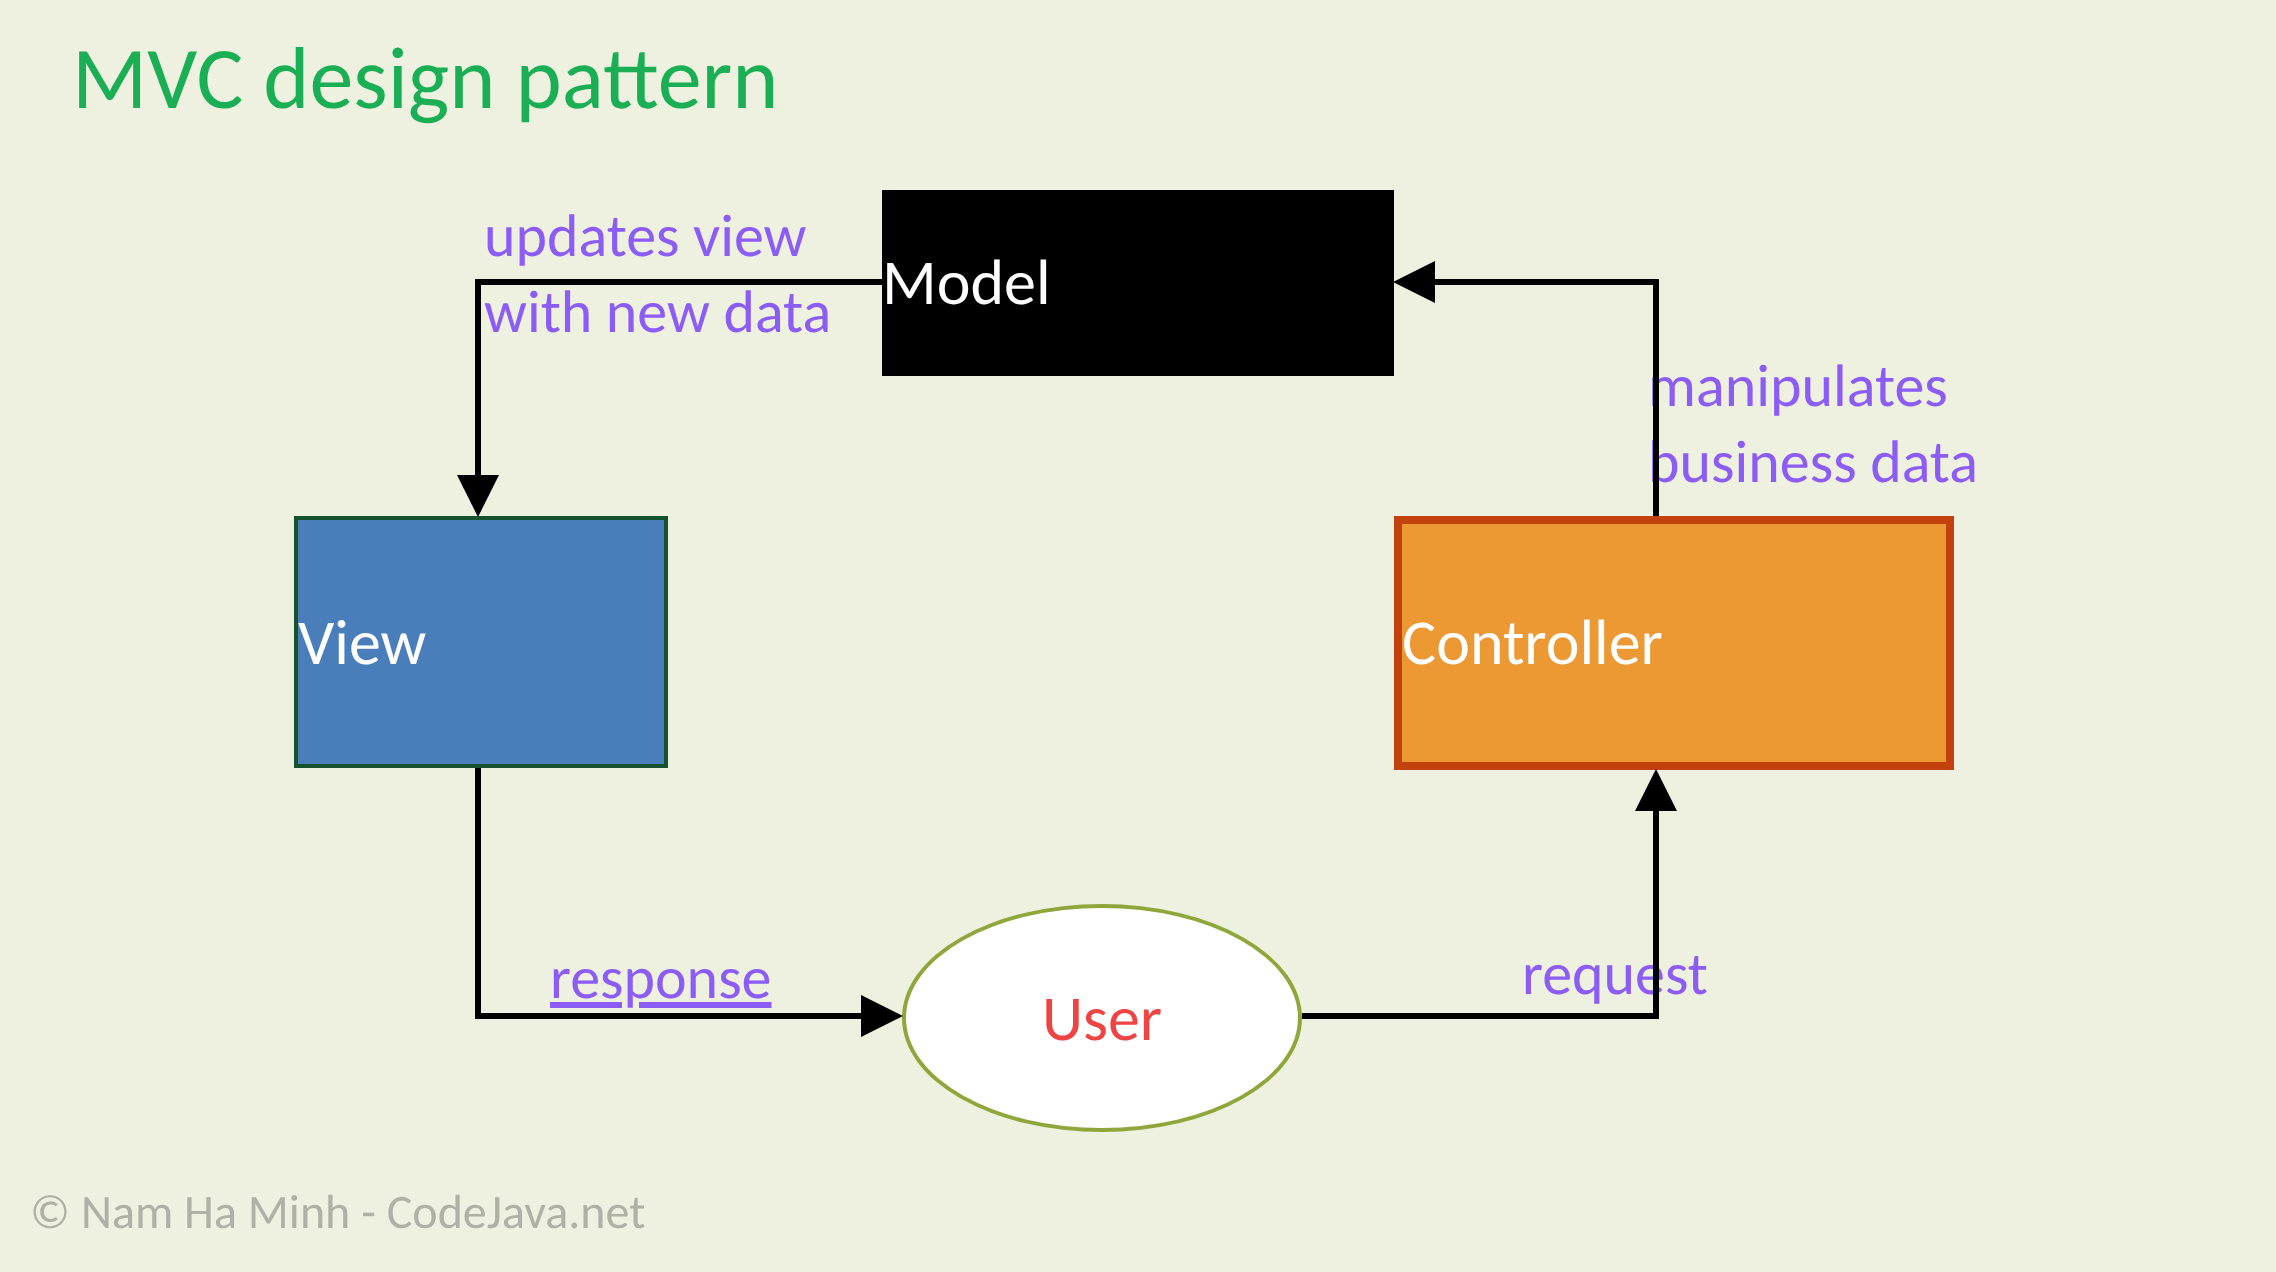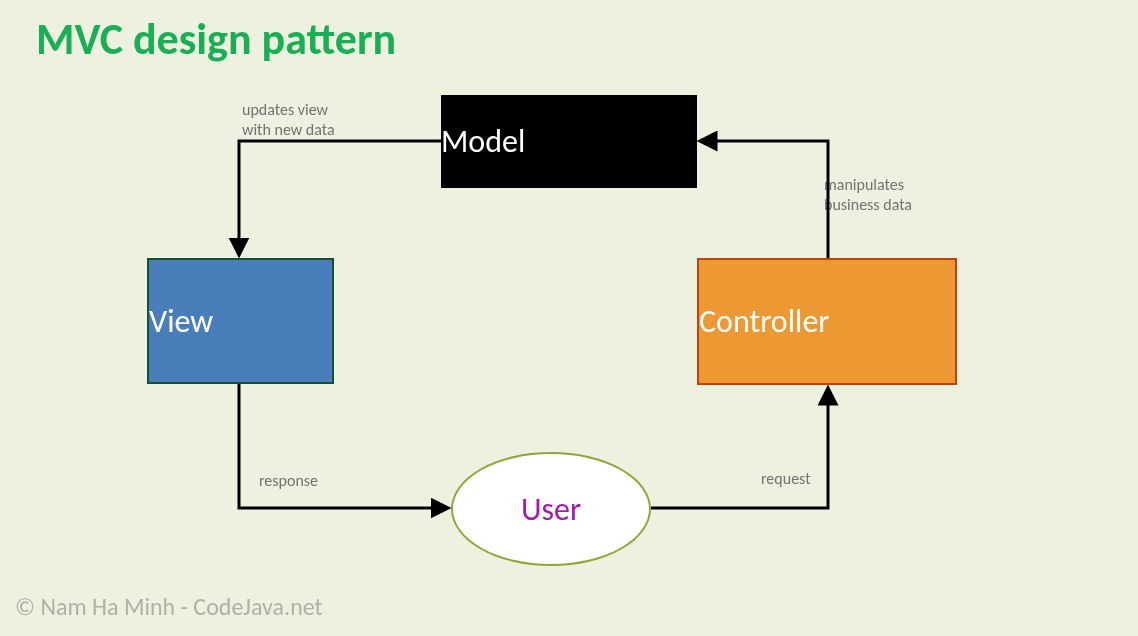--- a/index.html
+++ b/index.html
@@ -11,21 +11,21 @@
     font-family: "Segoe UI", "Calibri", Arial, sans-serif;
     overflow: hidden;
     position: relative;
   }
   .title {
     position: absolute;
     left: 36px;
     top: 12px;
     font-size: 44px;
     color: #1aaf54;
-    font-weight: 700;
+    font-weight: 400;
   }
   .box {
     position: absolute;
     display: flex;
     align-items: center;
     justify-content: flex-start;
     box-sizing: border-box;
     font-size: 32px;
     color: #ffffff;
   }
@@ -40,58 +40,59 @@
     left: 147px;
     top: 258px;
     width: 187px;
     height: 126px;
     background: #4a7ebb;
     border: 2px solid #14532d;
   }
   .box-controller {
     left: 697px;
     top: 258px;
-    width: 260px;
+    width: 280px;
     height: 127px;
     background: #ec9833;
-    border: 2px solid #c2410c;
+    border: 4px solid #c2410c;
   }
   .user {
     position: absolute;
     left: 451px;
     top: 452px;
     width: 200px;
     height: 114px;
     border: 2px solid #8fa63b;
     border-radius: 50%;
     background: #ffffff;
     display: flex;
     align-items: center;
     justify-content: center;
     font-size: 32px;
-    color: #a21caf;
+    color: #ef4444;
     box-sizing: border-box;
   }
   .label {
     position: absolute;
-    font-size: 16px;
-    color: #737373;
+    font-size: 30px;
+    color: #8b5cf6;
     line-height: 1.25;
   }
   .label-updates {
     left: 242px;
     top: 100px;
   }
   .label-manipulates {
     left: 824px;
     top: 175px;
   }
   .label-response {
-    left: 259px;
+    left: 275px;
     top: 471px;
+    text-decoration: underline;
   }
   .label-request {
     left: 733px;
     top: 469px;
     margin-left: 28px;
   }
   .footer {
     position: absolute;
     left: 15px;
     bottom: 15px;

